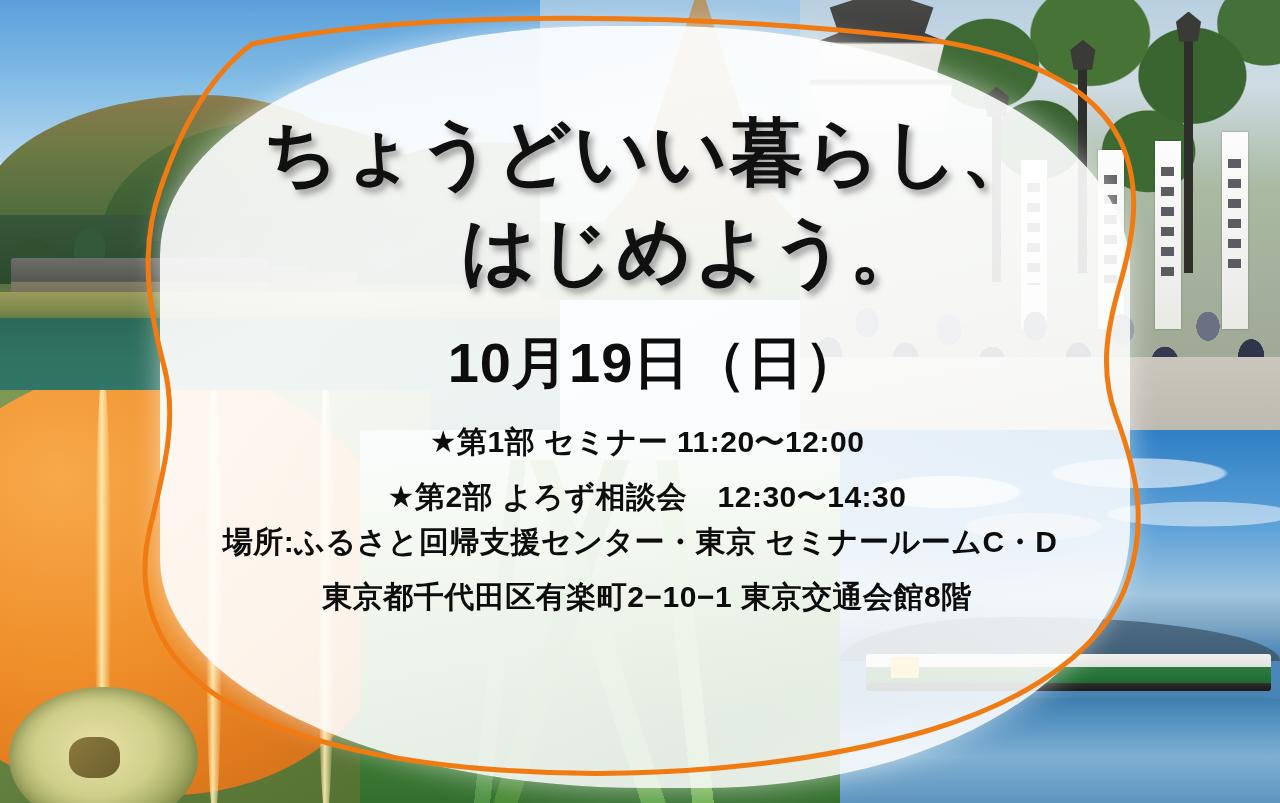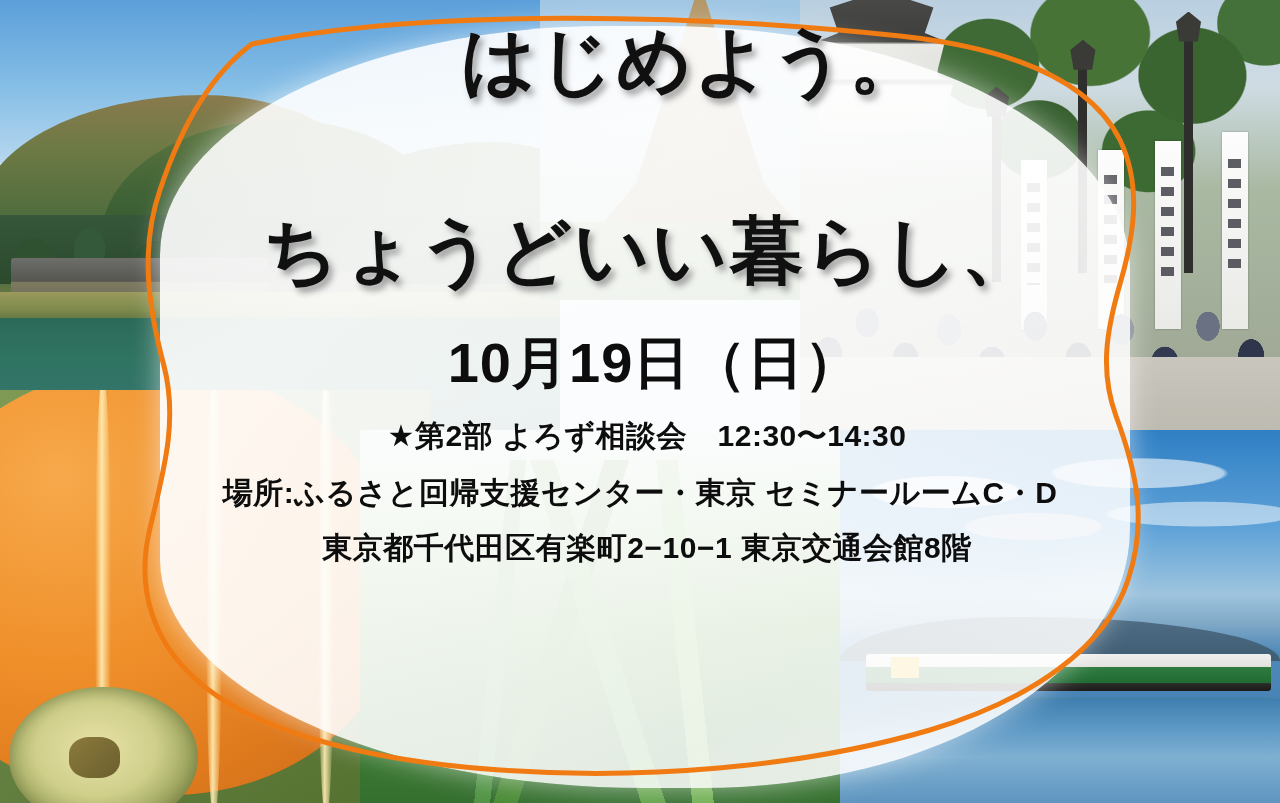--- a/index.html
+++ b/index.html
@@ -306,21 +306,21 @@
 
   .detail {
     font-size: 30px;
     font-weight: 700;
     color: #0d0d0d;
     white-space: nowrap;
     letter-spacing: 0.5px;
   }
   #session-1 { margin-top: 20px; margin-left: 14px; }
   #session-2 { margin-top: 14px; margin-left: 14px; }
-  #venue     { margin-top: 16px; margin-left: 0px; text-align: center; }
+  #venue     { margin-top: 4px; margin-left: 0px; text-align: center; }
   #address   { margin-top: 14px; margin-left: 14px; }
   #zoom-note { margin-top: 14px; margin-left: 6px; }
 </style>
 </head>
 <body>
 
 <div id="stage">
 
   <div class="photo" id="bg-lake">
     <div class="sky"></div>
@@ -387,29 +387,30 @@
              C 800 768, 640 780, 500 770
              C 380 762, 268 736, 206 688
              C 150 644, 136 586, 150 528
              C 164 470, 178 420, 164 366
              C 148 306, 140 248, 160 190
              C 178 136, 206 78, 252 44 Z" fill="none" stroke="#F07B12" stroke-width="5" stroke-linecap="round"></path>
   </svg>
 
   <div id="content">
 
+    <div class="ttl" id="title-line-1">ちょうどいい暮らし、</div>
+
     <div class="ttl" id="title-line-2">はじめよう。</div>
-
-    <div class="ttl" id="title-line-1">ちょうどいい暮らし、</div>
 
 
     <div id="date-row">
       <span id="date-main">10月19日（日）</span>
     </div>
 
+    <div class="detail" id="session-1">★第1部 セミナー  11:20〜12:00</div>
 
     <div class="detail" id="session-2">★第2部 よろず相談会　12:30〜14:30</div>
 
     <div class="detail" id="venue">場所:ふるさと回帰支援センター・東京  セミナールームC・D</div>
 
     <div class="detail" id="address">東京都千代田区有楽町2−10−1 東京交通会館8階</div>
 
 
   </div>
 </div>

